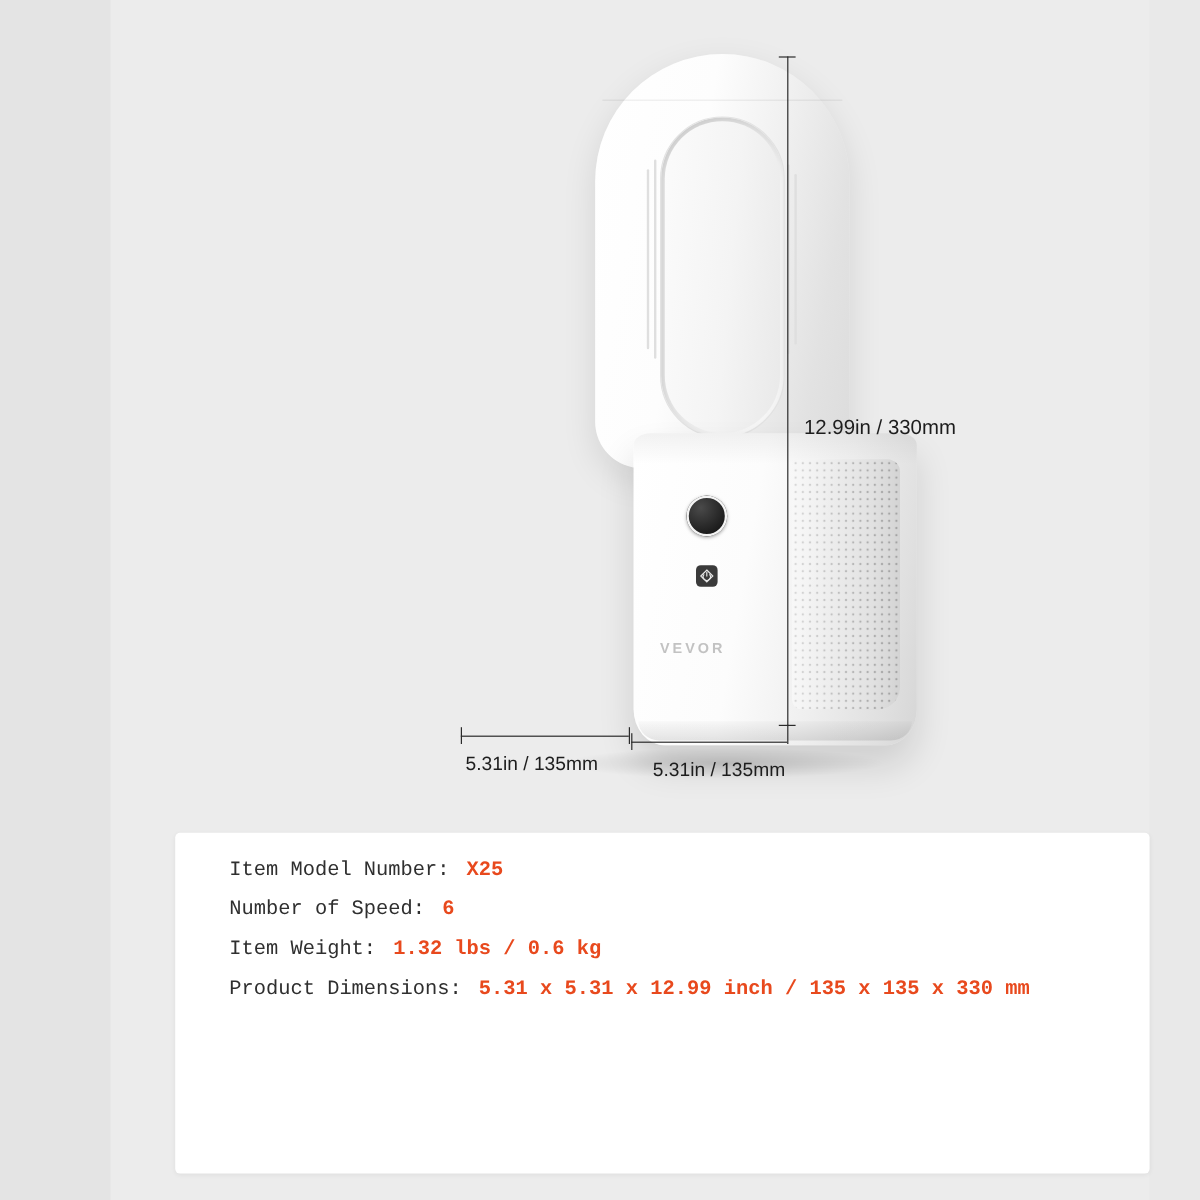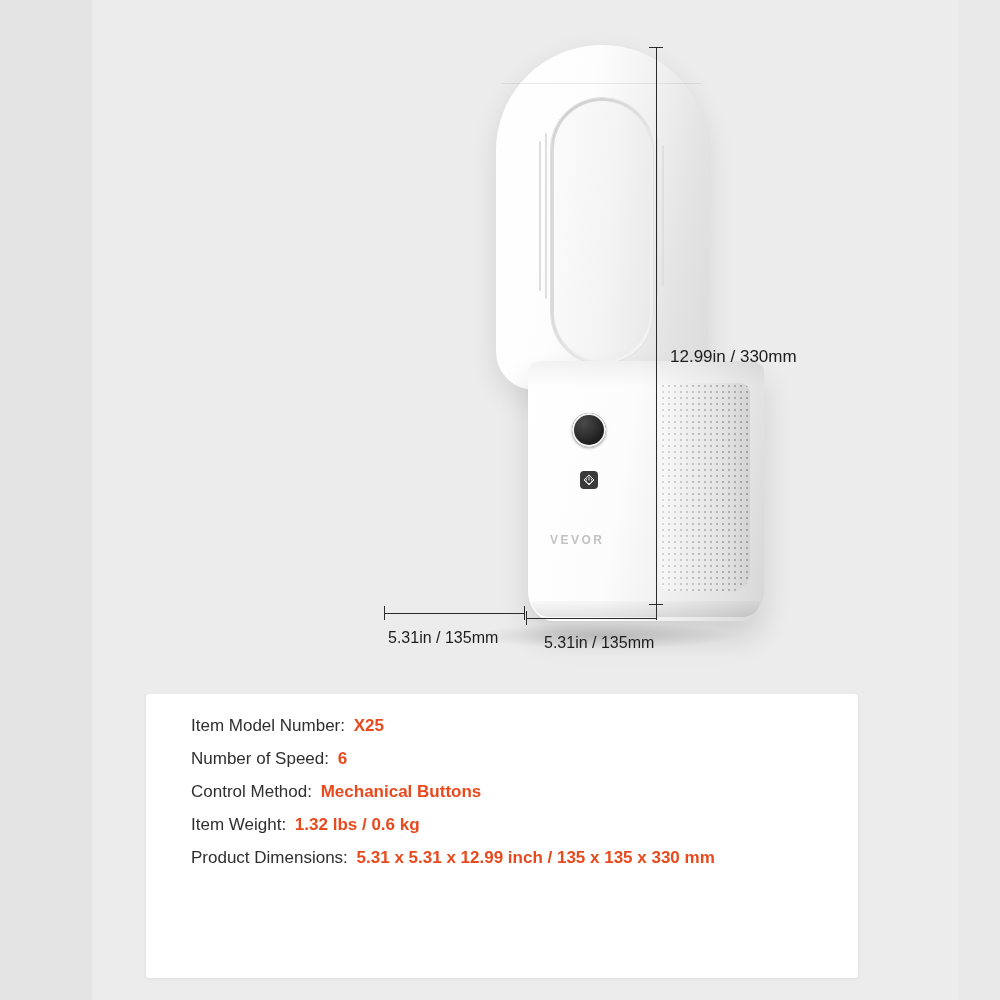--- a/index.html
+++ b/index.html
@@ -197,26 +197,27 @@
     font-size: 17px;
     color: #1d1d1d;
     white-space: nowrap;
   }
 
   
   #spec-card {
     position: absolute;
     left: 146px;
     top: 694px;
-    width: 712px;
+    width: 812px;
     height: 284px;
     background: #fff;
     border-radius: 4px;
     box-shadow: 0 1px 4px rgba(0,0,0,0.06);
     padding: 22px 0 0 45px;
+    font-family: Liberation Mono, monospace;
   }
   .spec-row {
     font-size: 17px;
     color: #2a2a2a;
     margin-bottom: 12.5px;
     line-height: 1.2;
     white-space: nowrap;
   }
   .spec-label { color: #2f2f2f; }
   .spec-value {
@@ -295,24 +296,20 @@
       <span class="spec-value">X25</span>
     </div>
 
 
 
     <div class="spec-row">
       <span class="spec-label">Number of Speed:</span>
       <span class="spec-value">6</span>
     </div>
 
-    <div class="spec-row">
-      <span class="spec-label">Control Method:</span>
-      <span class="spec-value">Mechanical Buttons</span>
-    </div>
 
     <div class="spec-row">
       <span class="spec-label">Item Weight:</span>
       <span class="spec-value">1.32 lbs / 0.6 kg</span>
     </div>
 
     <div class="spec-row">
       <span class="spec-label">Product Dimensions:</span>
       <span class="spec-value">5.31 x 5.31 x 12.99 inch / 135 x 135 x 330 mm</span>
     </div>

